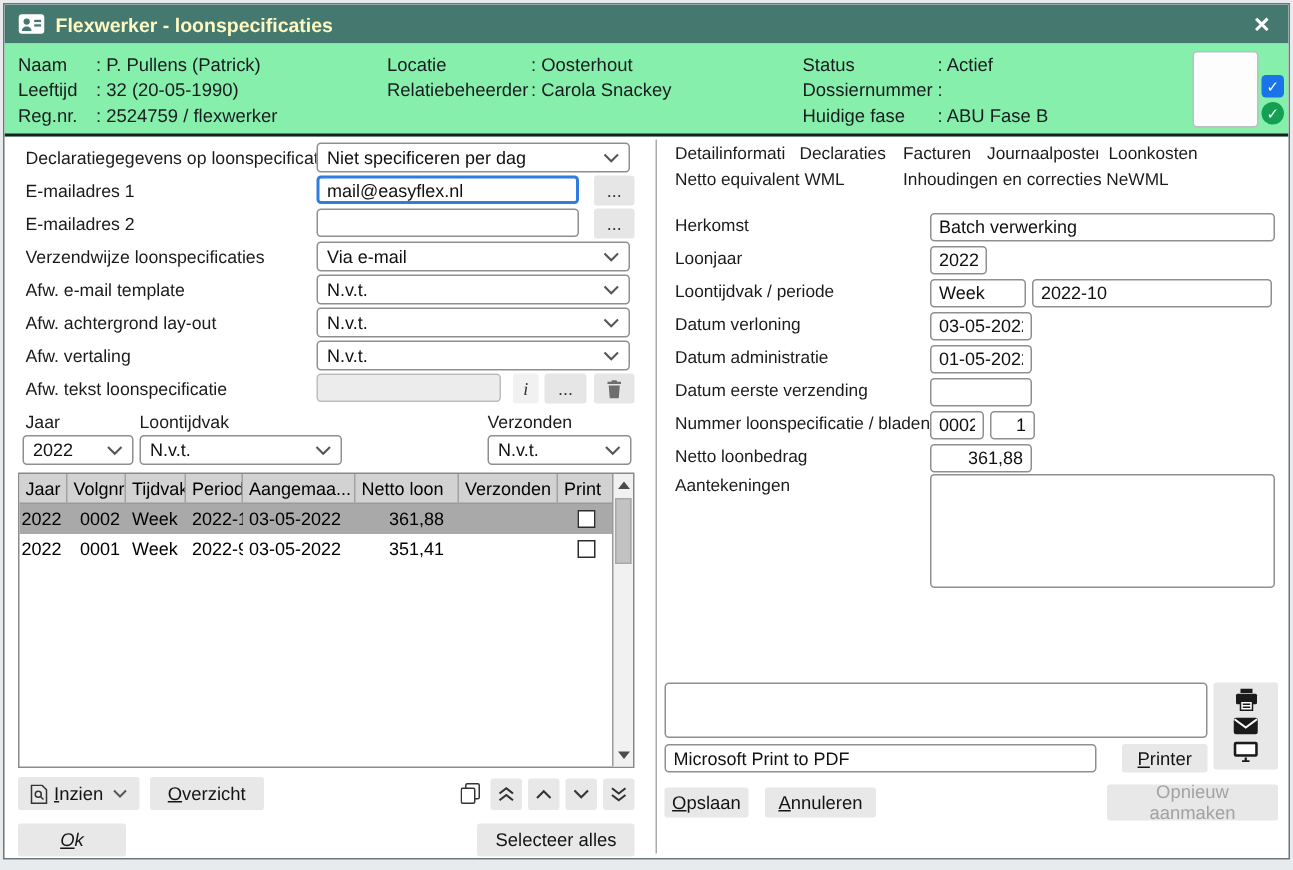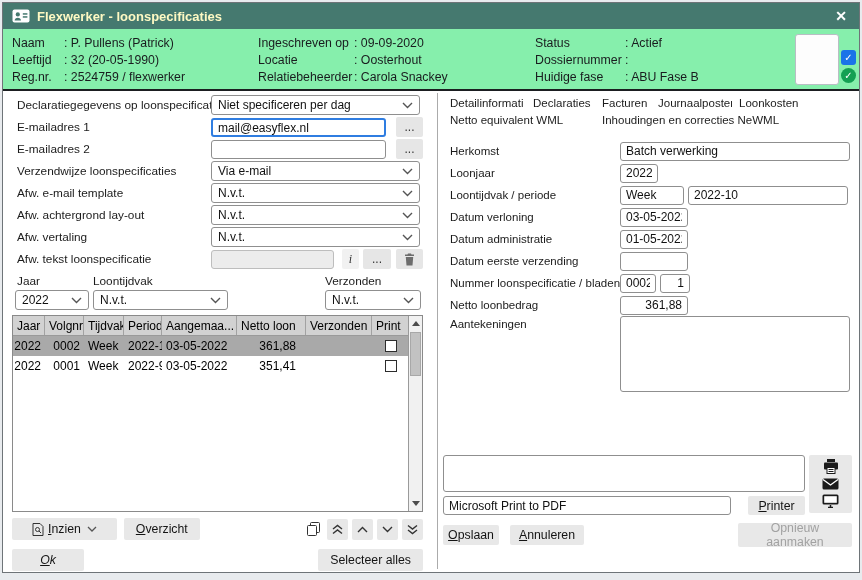--- a/index.html
+++ b/index.html
@@ -59,21 +59,21 @@
   .btn.disabled { color:#a2a2a2; }
   .accel-txt { display:block; }
   .accel-txt::first-letter { text-decoration:underline; }
   .sq-btn { width:27px; height:20px; background:#e6e6e6; border:none; border-radius:2px;
             display:inline-flex; align-items:center; justify-content:center; font-size:12px; color:#333; }
 
   
   .left-panel { position:absolute; left:9px; top:91px; width:411px; }
   .frow { display:flex; align-items:center; height:22px; padding-left:5px; }
   .frow .lbl { flex:0 0 194px; }
-  .frow .ctl { flex:1; display:flex; align-items:flex-end; }
+  .frow .ctl { flex:1; display:flex; align-items:flex-start; }
   .ctl .sel { width:209px; }
   .email-ipt { width:175px; }
   .gap { flex:1; }
   .tekst-ipt { width:123px; }
 
   .filter-labels { position:relative; height:16px; margin-top:3px; }
   .filter-labels .lbl { position:absolute; top:1px; }
   .filter-row { position:relative; height:20px; margin-top:1px; }
   .filter-row .sel { position:absolute; top:0; }
 
@@ -180,24 +180,20 @@
           <span class="hlab">Leeftijd</span>
           <span class="hval">32 (20-05-1990)</span>
         </div>
       <div class="hrow">
           <span class="hlab">Reg.nr.</span>
           <span class="hval">2524759 / flexwerker</span>
         </div>
     </div>
     <div class="hdr-col hcol2">
       <div class="hrow">
-          <span class="hlab">Ingeschreven op</span>
-          <span class="hval">09-09-2020</span>
-        </div>
-      <div class="hrow">
           <span class="hlab">Locatie</span>
           <span class="hval">Oosterhout</span>
         </div>
       <div class="hrow">
           <span class="hlab">Relatiebeheerder</span>
           <span class="hval">Carola Snackey</span>
         </div>
     </div>
     <div class="hdr-col hcol3">
       <div class="hrow">
@@ -383,21 +379,21 @@
             <span class="tri-up"></span>
           </span>
         <span class="sb-thumb"></span>
         <span class="sb-btn sb-down">
             <span class="tri-down"></span>
           </span>
       </div>
     </div>
 
     <div class="lbtn-row">
-      <button class="btn" style="padding:0 20px">
+      <button class="btn" style="padding:0 8px">
         <svg width="12" height="13" viewBox="0 0 12 13" style="margin-right:4px">
             <path d="M1 .5h7l3 3v9H1z" fill="none" stroke="#333" stroke-width="1"></path>
             <circle cx="5.5" cy="6.5" r="2" fill="none" stroke="#333"></circle>
             <path d="M7 8l2 2" stroke="#333"></path>
           </svg>
         <span class="accel-txt">Inzien</span>
         <svg width="10" height="6" viewBox="0 0 10 6" style="margin-left:6px">
             <path d="M1 1l4 4 4-4" stroke="#555" stroke-width="1.3" fill="none"></path>
           </svg>
       </button>

